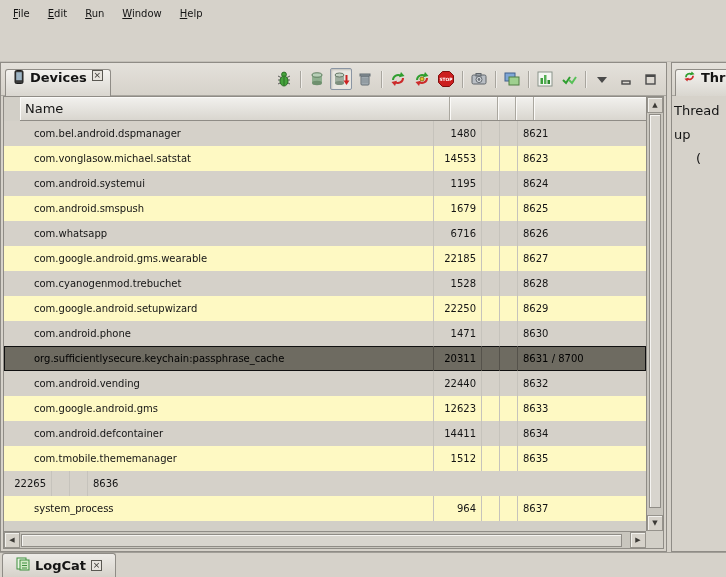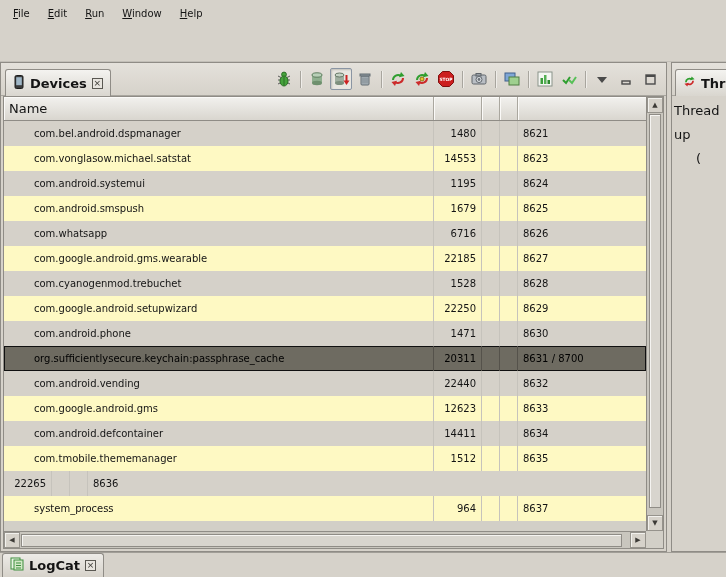--- a/index.html
+++ b/index.html
@@ -15,33 +15,33 @@
   .main-toolbar{height:36px;background:#d6d2ca;border-bottom:1px solid #c2bfb8;}
 
   
   .workbench{height:490px;display:flex;background:#d6d2ca;}
   .devices-view{width:667px;display:flex;flex-direction:column;border:1px solid #8f8c86;background:#d6d2ca;}
   .sash{width:4px;}
   .threads-view{flex:1;border:1px solid #8f8c86;border-right:none;display:flex;flex-direction:column;overflow:hidden;background:#d6d2ca;}
 
   
   .view-tabbar{height:33px;position:relative;display:flex;align-items:flex-end;padding-left:4px;background:linear-gradient(#e4e1db,#d6d2ca);border-bottom:1px solid #a9a69f;flex:0 0 auto;}
-  .view-tab{height:27px;display:flex;align-items:center;gap:5px;padding:0 7px;background:linear-gradient(#f4f3f0,#d9d6cf);border:1px solid #8f8c86;border-bottom:none;border-radius:3px 3px 0 0;font-weight:bold;font-size:13px;white-space:nowrap;margin-bottom:-1px;z-index:2;}
+  .view-tab{height:27px;display:flex;gap:5px;padding:0 7px;background:linear-gradient(#f4f3f0,#d9d6cf);border:1px solid #8f8c86;border-bottom:none;border-radius:3px 3px 0 0;font-weight:bold;font-size:13px;white-space:nowrap;margin-bottom:-1px;z-index:2;}
   .close-box{display:inline-flex;width:11px;height:11px;border:1px solid #5a5852;align-items:center;justify-content:center;font-size:9px;line-height:1;color:#3a3834;background:#e7e4de;font-weight:normal;}
 
   
   .view-toolbar{position:absolute;right:5px;top:5px;display:flex;align-items:center;gap:2px;}
   .tb-btn{width:22px;height:22px;display:flex;align-items:center;justify-content:center;border:1px solid transparent;border-radius:2px;}
   .tb-btn svg{display:block;}
   .tb-btn.pressed{border:1px solid #8a95a3;background:#e9e7e1;box-shadow:inset 1px 1px 2px rgba(0,0,0,.18);}
   .tb-sep{width:1px;height:17px;background:#a8a59e;margin:0 3px;box-shadow:1px 0 0 #efede9;}
 
   
   .table-frame{flex:1;margin:0 2px 2px 2px;border:1px solid #8f8c86;position:relative;background:#d2cfc7;overflow:hidden;}
-  .table-header{position:absolute;left:0;top:0;right:17px;height:24px;display:flex;background:linear-gradient(#f2f1ee,#d9d6cf);border-bottom:1px solid #8f8c86;}
+  .table-header{position:absolute;left:16px;top:0;right:17px;height:24px;display:flex;background:linear-gradient(#f2f1ee,#d9d6cf);border-bottom:1px solid #8f8c86;}
   .hcell{border-right:1px solid #aaa79f;box-shadow:inset 1px 1px 0 #fbfaf8;display:flex;align-items:center;padding:0 5px;font-size:13px;overflow:hidden;white-space:nowrap;}
   .hcell.name{width:430px;}
   .hcell.pid{width:48px;}
   .hcell.c3{width:18px;}
   .hcell.c4{width:18px;}
   .hcell.port{flex:1;border-right:none;}
 
   .table-rows{position:absolute;left:0;top:24px;right:17px;bottom:17px;overflow:hidden;font-size:10px;background:#d2cfc7;}
   .trow{height:25px;display:flex;align-items:stretch;}
   .trow.odd{background:#d5d1c9;}
@@ -65,21 +65,21 @@
   .hthumb{flex:1;margin:2px 8px 1px 1px;background:#d8d5ce;border:1px solid #8f8c86;box-shadow:inset 1px 1px 0 #f5f4f1;}
   .sb-corner{position:absolute;right:0;bottom:0;width:17px;height:17px;background:#d2cfc7;}
 
   
   .threads-view .view-tabbar{padding-left:3px;}
   .threads-content{flex:1;padding:3px 2px;font-size:13px;line-height:24px;background:#d6d2ca;}
   .threads-line2{margin-left:22px;}
 
   
   .bottom-bar{height:25px;background:#d6d2ca;border-top:1px solid #a19e97;display:flex;align-items:flex-end;padding-left:2px;}
-  .bottom-tab{height:24px;display:flex;align-items:center;gap:5px;padding:0 7px;border:1px solid #8f8c86;border-bottom:none;border-radius:3px 3px 0 0;background:linear-gradient(#edebe7,#d6d2ca);font-weight:bold;font-size:13px;}
+  .bottom-tab{height:24px;display:flex;align-items:center;gap:5px;padding:0 13px;border:1px solid #8f8c86;border-bottom:none;border-radius:3px 3px 0 0;background:linear-gradient(#edebe7,#d6d2ca);font-weight:bold;font-size:13px;}
 </style>
 </head>
 <body>
 
 <div class="menubar">
     <div class="menu-item"><u>F</u>ile</div>
     <div class="menu-item"><u>E</u>dit</div>
     <div class="menu-item"><u>R</u>un</div>
     <div class="menu-item"><u>W</u>indow</div>
     <div class="menu-item"><u>H</u>elp</div>

